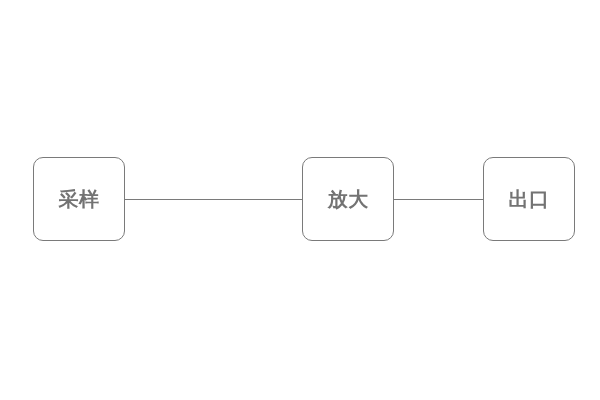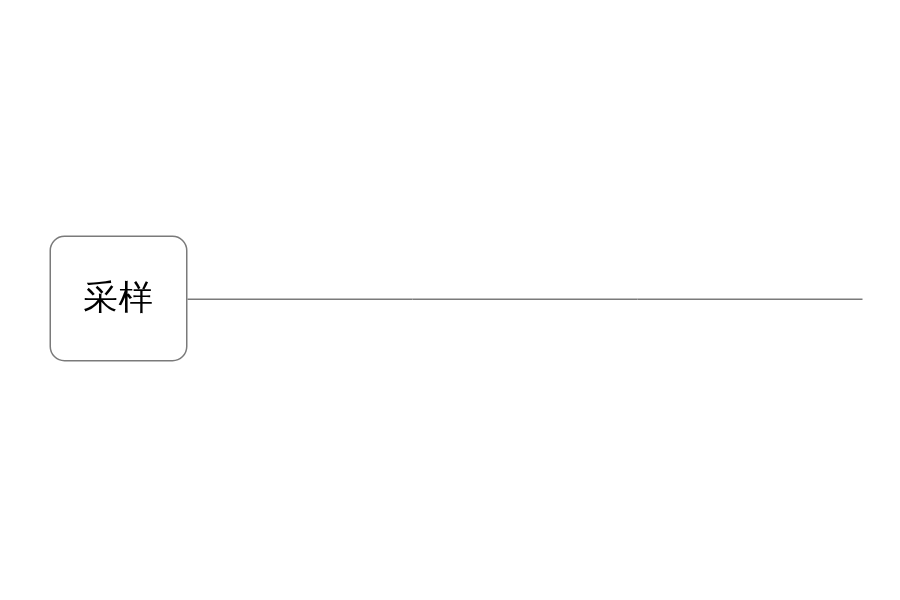--- a/index.html
+++ b/index.html
@@ -41,26 +41,26 @@
     flex: 0 0 92px;
     background: #ffffff;
     border: 1.4px solid #7a7a7a;
     border-radius: 10px;
     display: flex;
     align-items: center;
     justify-content: center;
   }
 
   .node-label {
-    font-size: 23px;
+    font-size: 20px;
     line-height: 1;
-    color: #000000;
+    color: #737373;
     letter-spacing: 0.5px;
     white-space: nowrap;
-    font-weight: 400;
+    font-weight: 700;
   }
 
   
   .connector {
     flex: 1 1 auto;
     height: 0;
     border-top: 1.4px solid #7a7a7a;
     align-self: center;
     position: relative;
     top: 0px;
@@ -75,19 +75,25 @@
 
     <div class="node">
       <span class="node-label">采样</span>
     </div>
 
     <div class="connector"></div>
 
 
     <div class="connector"></div>
 
+    <div class="node">
+      <span class="node-label">放大</span>
+    </div>
 
     <div class="connector"></div>
 
+    <div class="node">
+      <span class="node-label">出口</span>
+    </div>
 
   </div>
 
 </div>
 
 </body></html>

